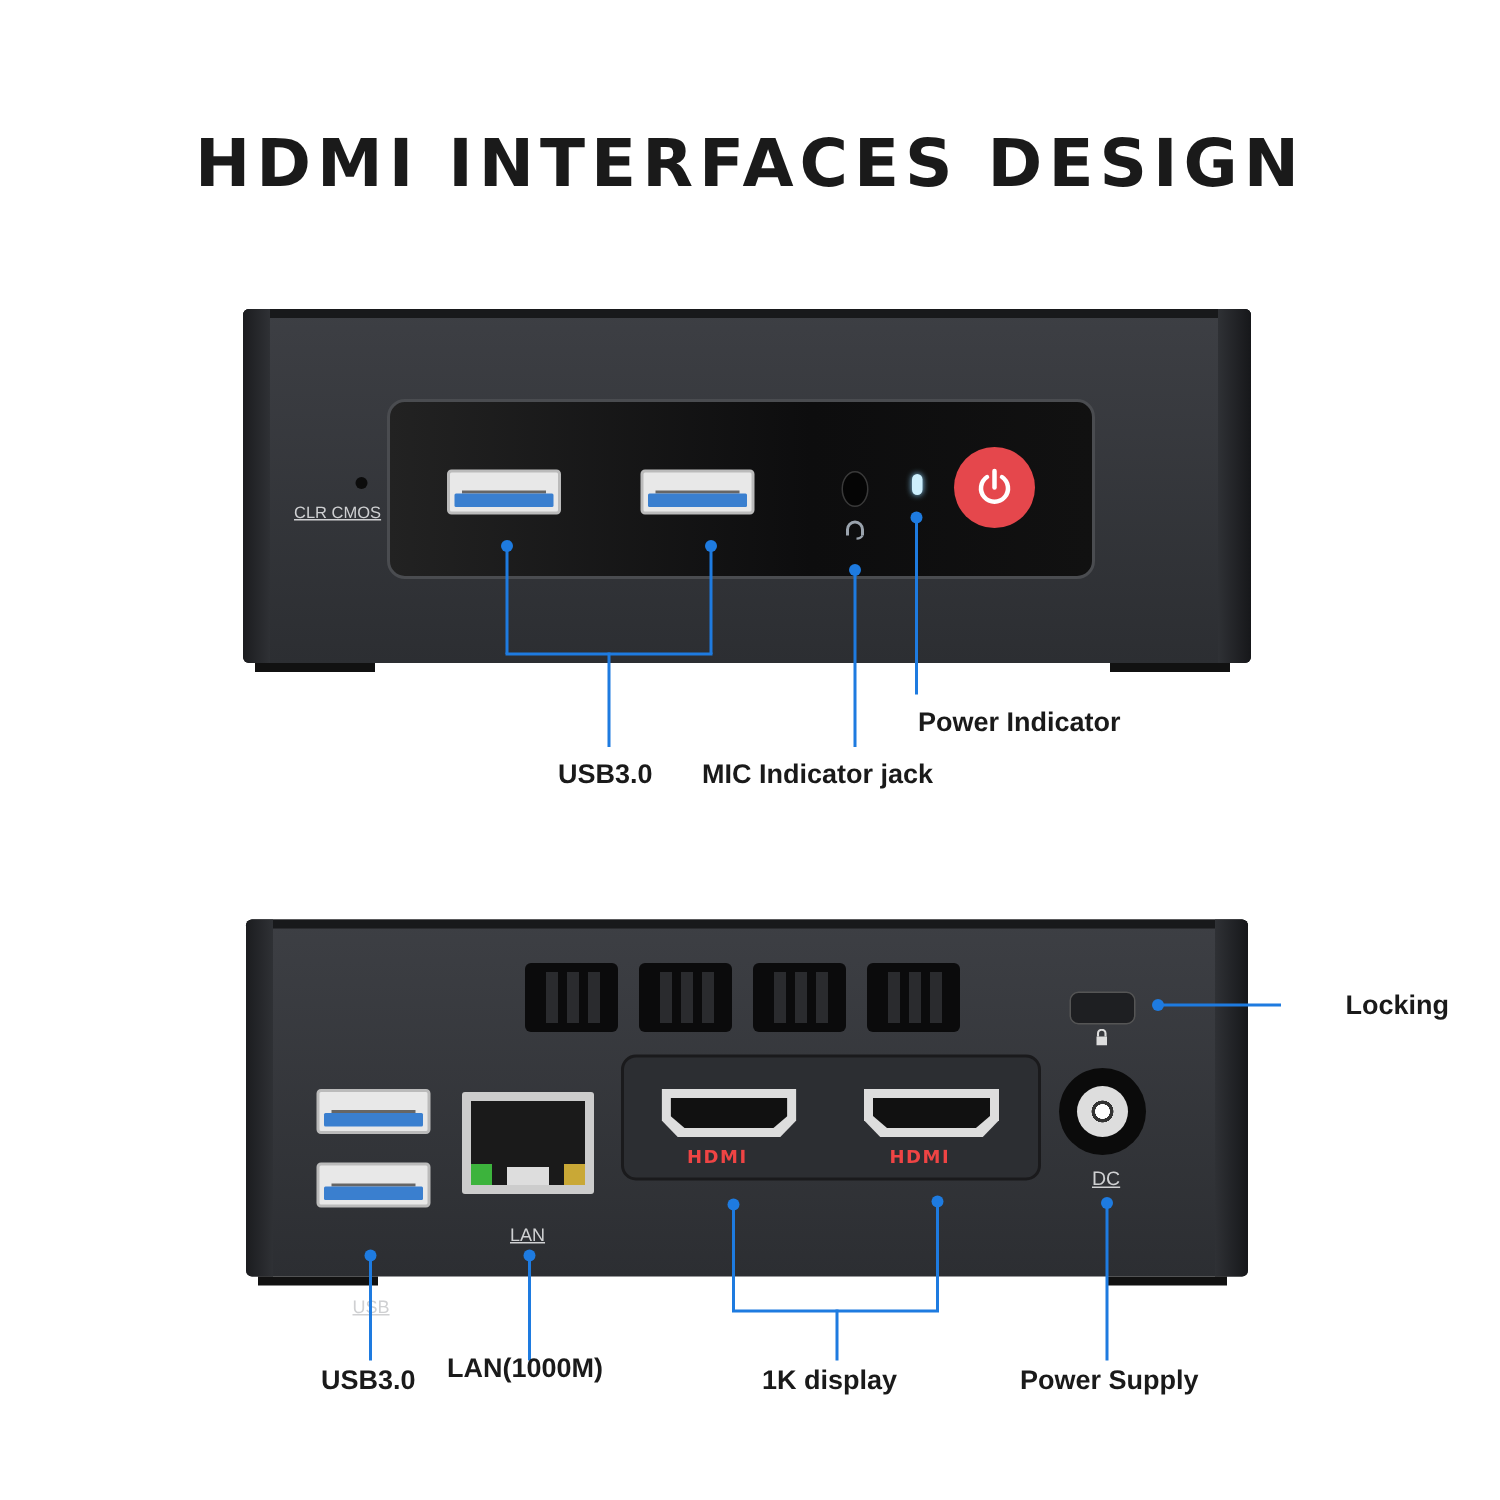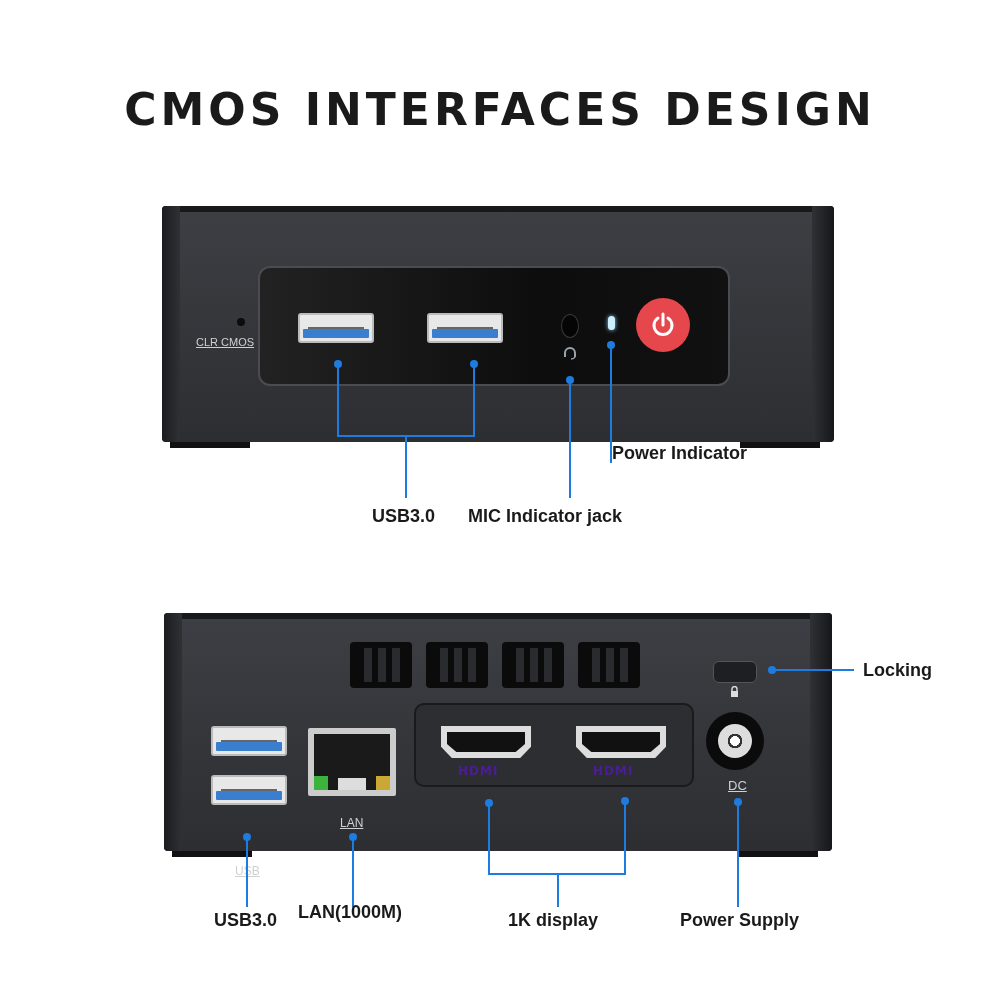--- a/index.html
+++ b/index.html
@@ -19,26 +19,26 @@
   .vl{position:absolute;width:2px;background:#1e7be0;}
   .hl{position:absolute;height:2px;background:#1e7be0;}
   .label{position:absolute;font-weight:bold;font-size:18px;color:#1a1a1a;white-space:nowrap;}
   .small{position:absolute;font-size:11px;color:#cfd0d2;font-family:"Liberation Sans",sans-serif;text-decoration:underline;}
   .power{position:absolute;width:54px;height:54px;border-radius:50%;background:#e5474c;display:flex;align-items:center;justify-content:center;}
   .vent{position:absolute;width:62px;height:46px;background:#0b0b0c;border-radius:4px;}
   .vent i{position:absolute;top:6px;width:8px;height:34px;background:#2a2b2e;}
   .hdmipanel{position:absolute;border:2px solid #1a1a1c;background:#2c2e32;border-radius:10px;}
   .hdmi{position:absolute;width:90px;height:32px;background:#ddd;clip-path:polygon(0 0,100% 0,100% 65%,88% 100%,12% 100%,0 65%);}
   .hdmi .in{position:absolute;left:6px;right:6px;top:6px;bottom:6px;background:#111;clip-path:polygon(0 0,100% 0,100% 60%,88% 100%,12% 100%,0 60%);}
-  .hdmitext{position:absolute;font-weight:bold;font-size:12px;color:#4c1d95;letter-spacing:1px;font-family:"DejaVu Sans",sans-serif;}
+  .hdmitext{position:absolute;font-weight:bold;font-size:12px;color:#ef4444;letter-spacing:1px;font-family:"DejaVu Sans",sans-serif;}
 </style>
 </head>
 <body>
 
-<div class="title">CMOS INTERFACES DESIGN</div>
+<div class="title">HDMI INTERFACES DESIGN</div>
 
 <div class="box" style="left:162px;top:206px;width:672px;height:236px;">
   <div class="topline"></div>
     <div class="edgeL"></div>
     <div class="edgeR"></div>
 </div>
 <div class="foot" style="left:170px;top:442px;"></div>
 <div class="foot" style="left:740px;top:442px;"></div>
 
 <div class="abs" style="left:237px;top:318px;width:8px;height:8px;border-radius:50%;background:#0c0c0c;"></div>
@@ -76,21 +76,21 @@
 <div class="hl" style="left:337px;top:435px;width:138px;"></div>
 <div class="vl" style="left:405px;top:435px;height:63px;"></div>
 <div class="label" style="left:372px;top:506px;">USB3.0</div>
 
 <div class="dot" style="left:570px;top:380px;"></div>
 <div class="vl" style="left:569px;top:380px;height:118px;"></div>
 <div class="label" style="left:468px;top:506px;">MIC Indicator jack</div>
 
 <div class="dot" style="left:611px;top:345px;"></div>
 <div class="vl" style="left:610px;top:345px;height:118px;"></div>
-<div class="label" style="left:612px;top:443px;">Power Indicator</div>
+<div class="label" style="left:612px;top:471px;">Power Indicator</div>
 
 <div class="box" style="left:164px;top:613px;width:668px;height:238px;">
   <div class="topline"></div>
     <div class="edgeL"></div>
     <div class="edgeR"></div>
 </div>
 <div class="foot" style="left:172px;top:851px;"></div>
 <div class="foot" style="left:738px;top:851px;"></div>
 
 <div class="vent" style="left:350px;top:642px;">
@@ -148,21 +148,21 @@
 <div class="hdmitext" style="left:458px;top:764px;">HDMI</div>
 <div class="hdmitext" style="left:593px;top:764px;">HDMI</div>
 
 <div class="abs" style="left:706px;top:712px;width:58px;height:58px;border-radius:50%;background:#0b0b0b;">
   <div style="position:absolute;left:12px;top:12px;width:34px;height:34px;border-radius:50%;background:radial-gradient(#fff 0 20%,#333 21% 30%,#ddd 31%);"></div>
 </div>
 <div class="small" style="left:728px;top:778px;font-size:13px;">DC</div>
 
 <div class="dot" style="left:772px;top:670px;"></div>
 <div class="hl" style="left:772px;top:669px;width:82px;"></div>
-<div class="label" style="left:863px;top:660px;">Locking</div>
+<div class="label" style="left:897px;top:660px;">Locking</div>
 
 <div class="dot" style="left:247px;top:837px;"></div>
 <div class="vl" style="left:246px;top:837px;height:70px;"></div>
 <div class="label" style="left:214px;top:910px;">USB3.0</div>
 
 <div class="dot" style="left:353px;top:837px;"></div>
 <div class="vl" style="left:352px;top:837px;height:70px;"></div>
 <div class="label" style="left:298px;top:902px;">LAN(1000M)</div>
 
 <div class="dot" style="left:489px;top:803px;"></div>

